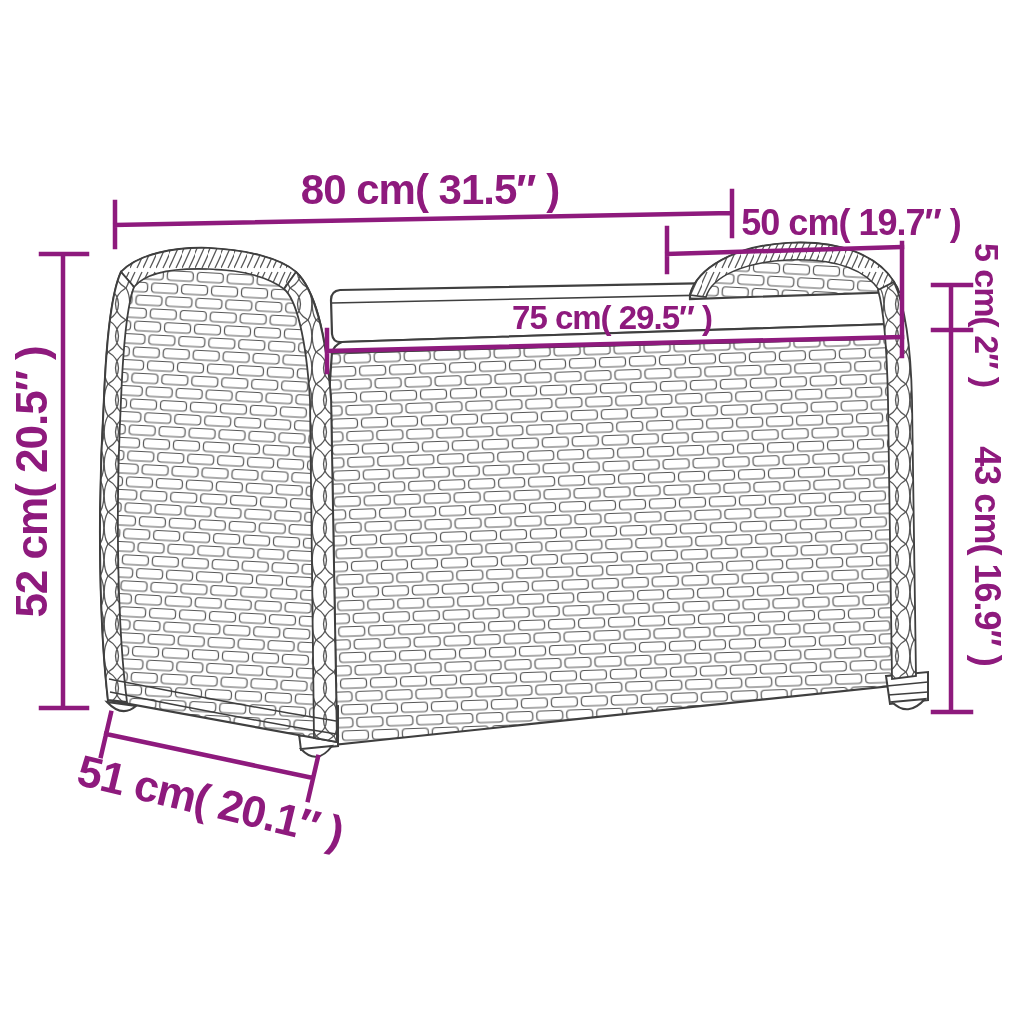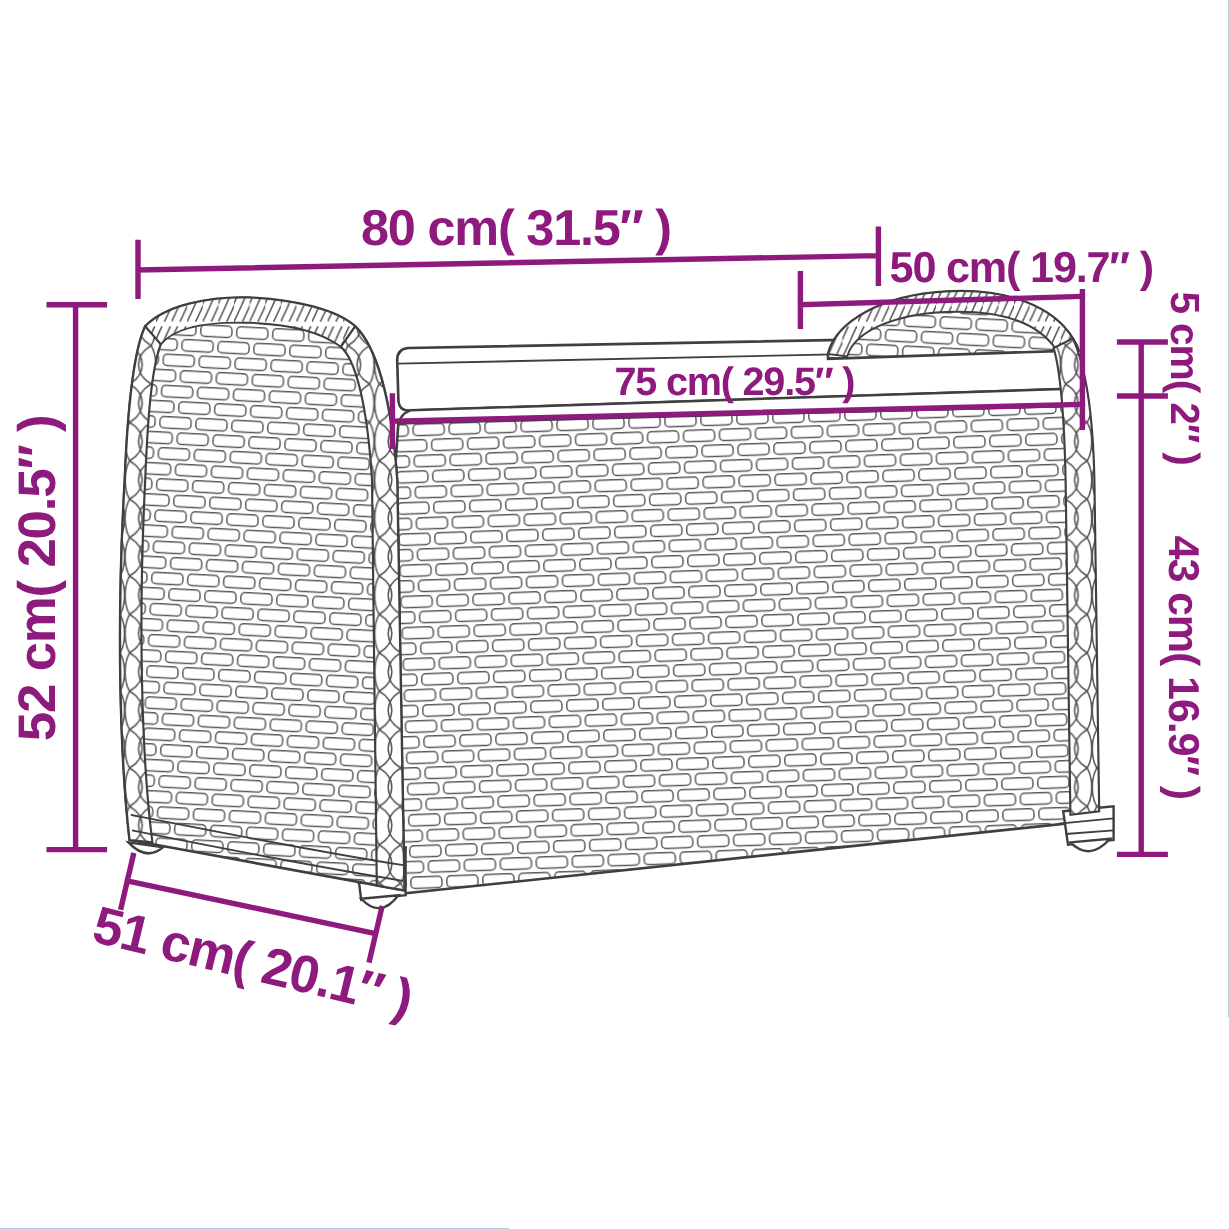--- a/index.html
+++ b/index.html
@@ -1,16 +1,16 @@
 <!DOCTYPE html>
 <html><head>
 <meta charset="utf-8">
 <style>
   html,body{margin:0;padding:0;background:#ffffff;}
-  .stage{position:relative;width:1024px;height:1024px;background:#0369a1;overflow:hidden;}
+  .stage{position:relative;width:1024px;height:1024px;background:#c4b5fd;overflow:hidden;}
   .dim-label{
     font-family:"Liberation Sans", sans-serif;
     font-weight:bold;
     letter-spacing:-1px;
   }
 </style>
 </head>
 <body>
 
 <div class="stage">

